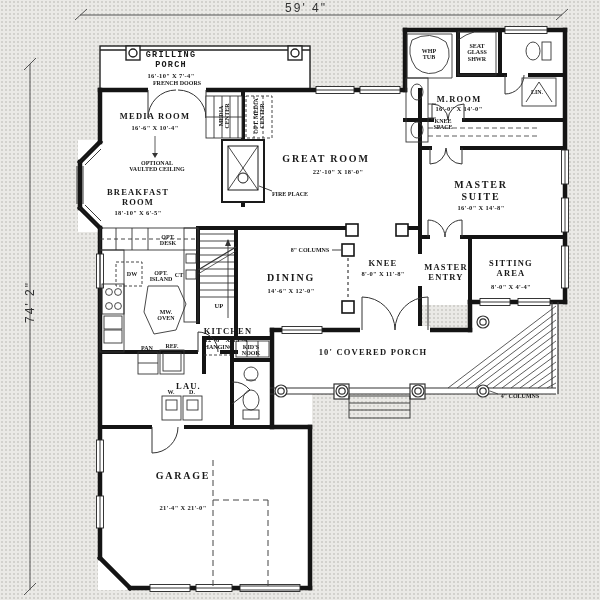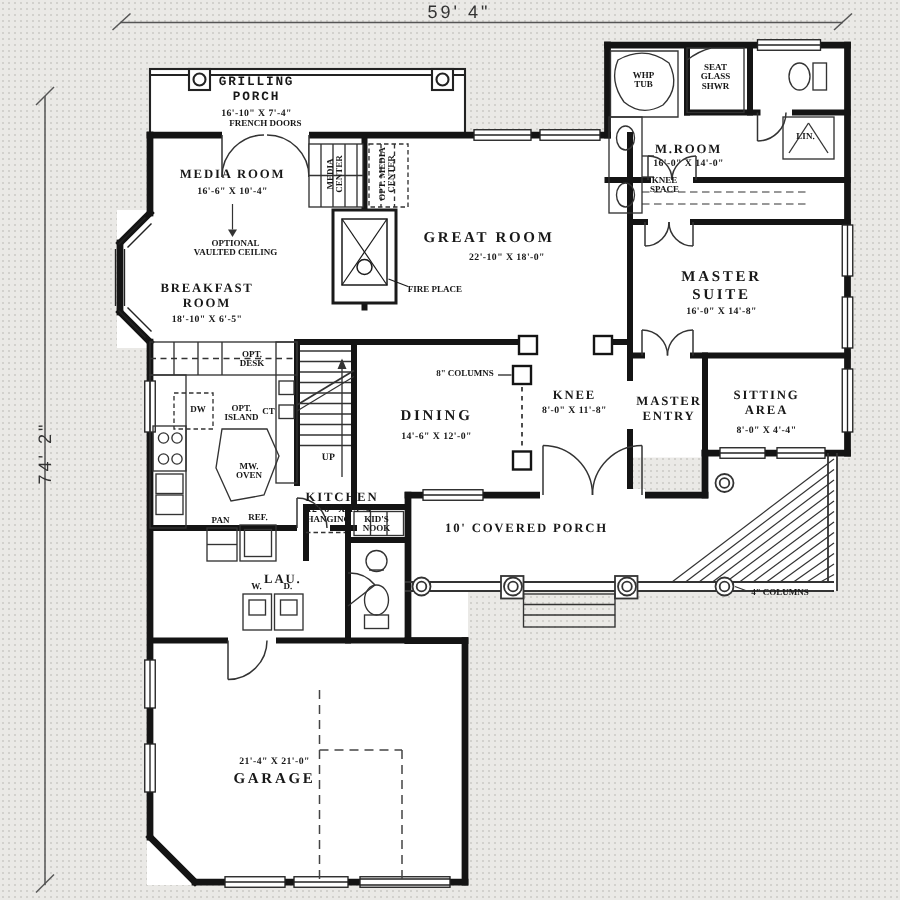--- a/index.html
+++ b/index.html
@@ -424,19 +424,19 @@
   <div class="lbl micro" style="left:219px;top:347px;">HANGING</div>
   <div class="lbl micro" style="left:251px;top:350px;">KID'S
 NOOK</div>
 
   <div class="lbl micro" style="left:147px;top:348px;">PAN</div>
   <div class="lbl micro" style="left:172px;top:346px;">REF.</div>
   <div class="lbl name-sm" style="left:172px;top:386px;padding-left:33px;">LAU.</div>
   <div class="lbl micro" style="left:171px;top:392px;">W.</div>
   <div class="lbl micro" style="left:192px;top:392px;">D.</div>
 
-  <div class="lbl name-sm" style="left:351px;top:352px;">10' COVERED PORCH</div>
+  <div class="lbl name-sm" style="left:373px;top:352px;">10' COVERED PORCH</div>
   <div class="lbl micro" style="left:520px;top:396px;">4" COLUMNS</div>
 
-  <div class="lbl name" style="left:183px;top:520px;">GARAGE</div>
+  <div class="lbl name" style="left:183px;top:476px;">GARAGE</div>
   <div class="lbl dims" style="left:183px;top:508px;">21'-4" X 21'-0"</div>
 
 </div>
 
 </body></html>

